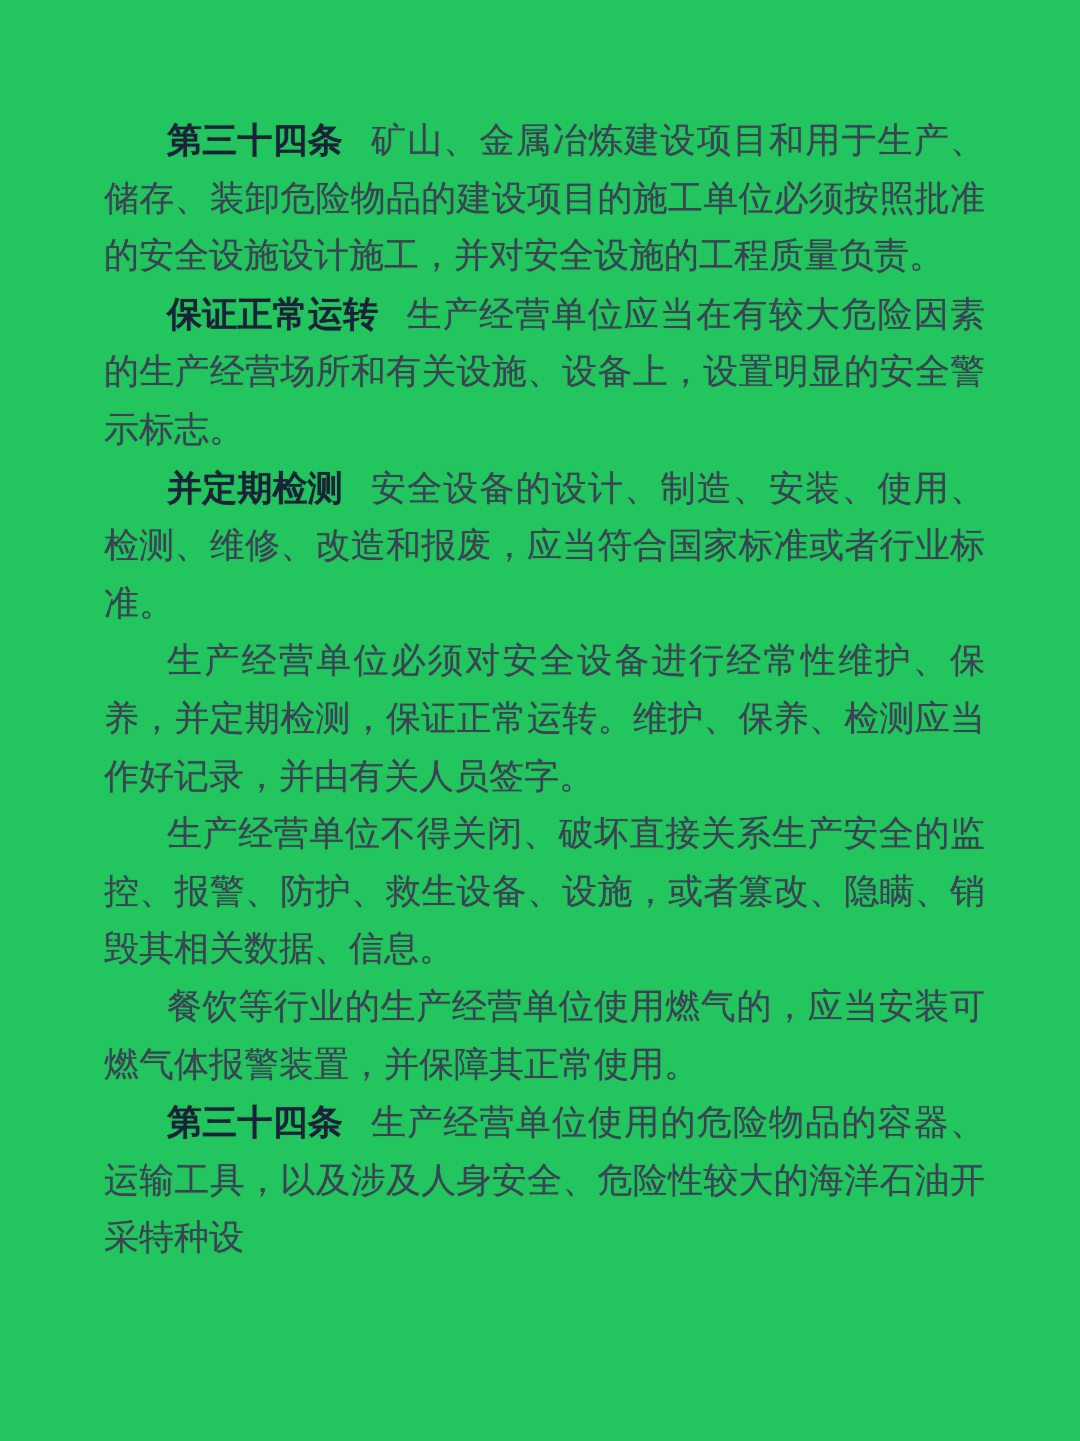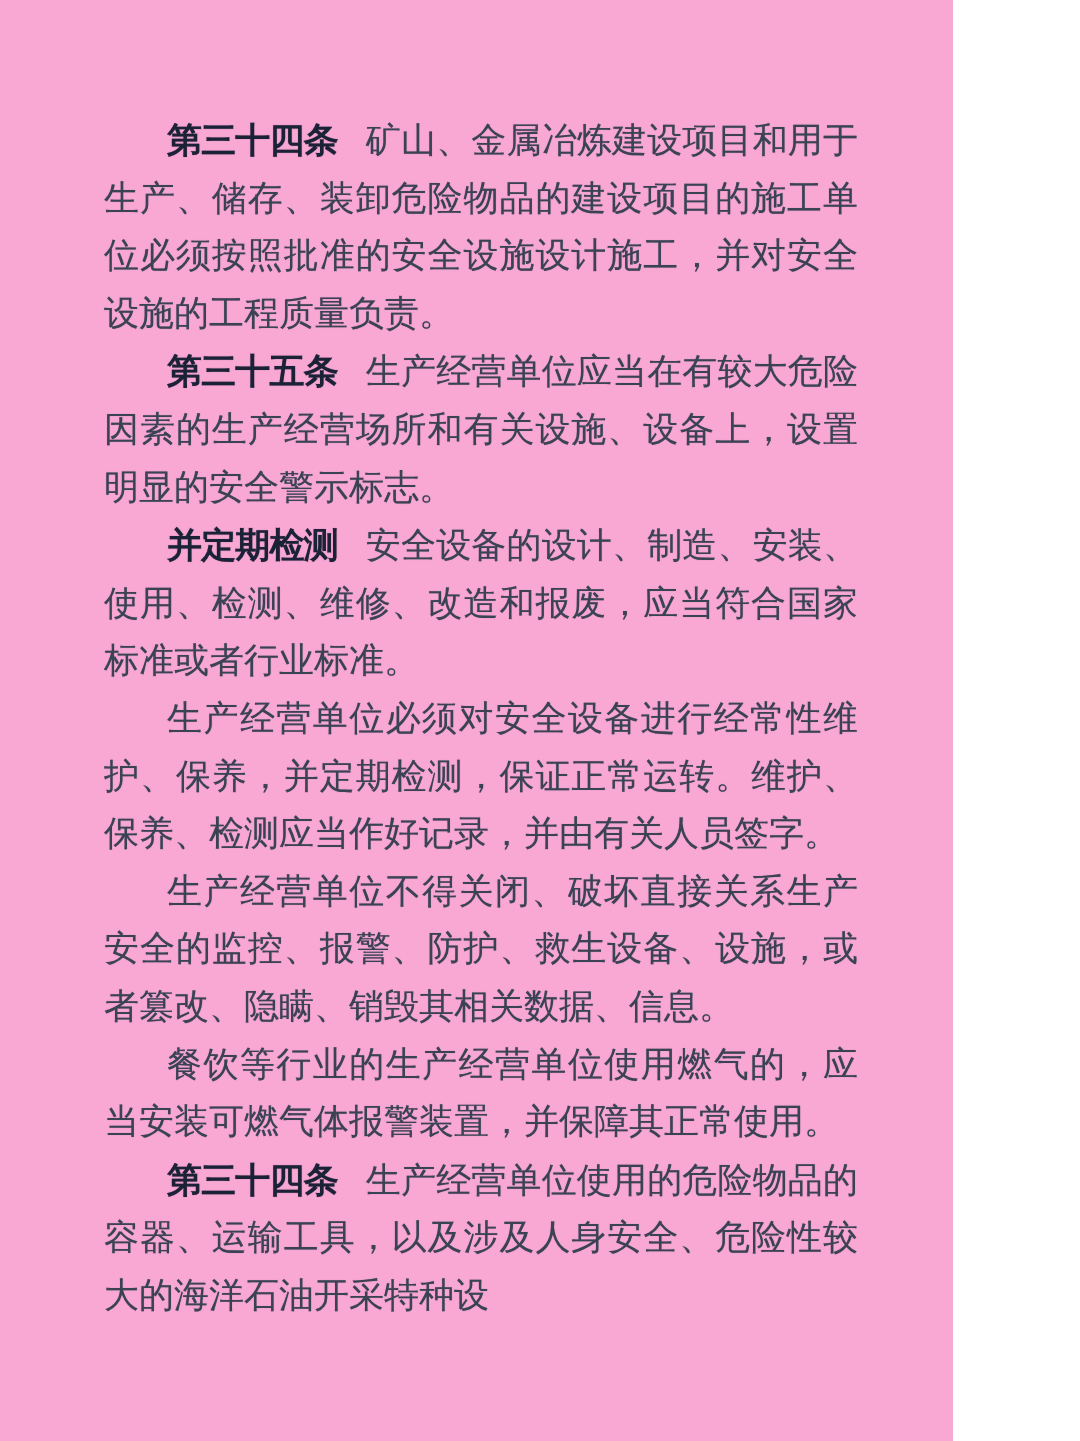--- a/index.html
+++ b/index.html
@@ -2,23 +2,23 @@
 <html lang="zh"><head>
 <meta charset="utf-8">
 <style>
   html, body {
     margin: 0;
     padding: 0;
     background: #ffffff;
   }
   .page {
     position: relative;
-    width: 953px;
+    width: 1080px;
     height: 1441px;
-    background: #f9a8d4;
+    background: #22c55e;
     box-sizing: border-box;
     padding: 111px 95px 0 104px;
     overflow: hidden;
   }
   .doc {
     font-family: "Liberation Serif", "DejaVu Serif", serif;
     font-size: 35px;
     line-height: 57.6px;
     color: #3a4254;
     text-align: justify;
@@ -43,21 +43,21 @@
 
 <div class="page">
   <div class="doc">
 
     <p>
       <span class="article-number">第三十四条</span><span>矿山、金属冶炼建设项目和用于生产、储存、装卸危险物品的建设项目的施工单位必须按照批准的安全设施设计施工，并对安全设施的工程质量负责。</span>
     </p>
 
 
     <p>
-      <span class="article-number">第三十五条</span><span>生产经营单位应当在有较大危险因素的生产经营场所和有关设施、设备上，设置明显的安全警示标志。</span>
+      <span class="article-number">保证正常运转</span><span>生产经营单位应当在有较大危险因素的生产经营场所和有关设施、设备上，设置明显的安全警示标志。</span>
     </p>
 
     <p>
       <span class="article-number">并定期检测</span><span>安全设备的设计、制造、安装、使用、检测、维修、改造和报废，应当符合国家标准或者行业标准。</span>
     </p>
 
     <p>
       <span>生产经营单位必须对安全设备进行经常性维护、保养，并定期检测，保证正常运转。维护、保养、检测应当作好记录，并由有关人员签字。</span>
     </p>
 

